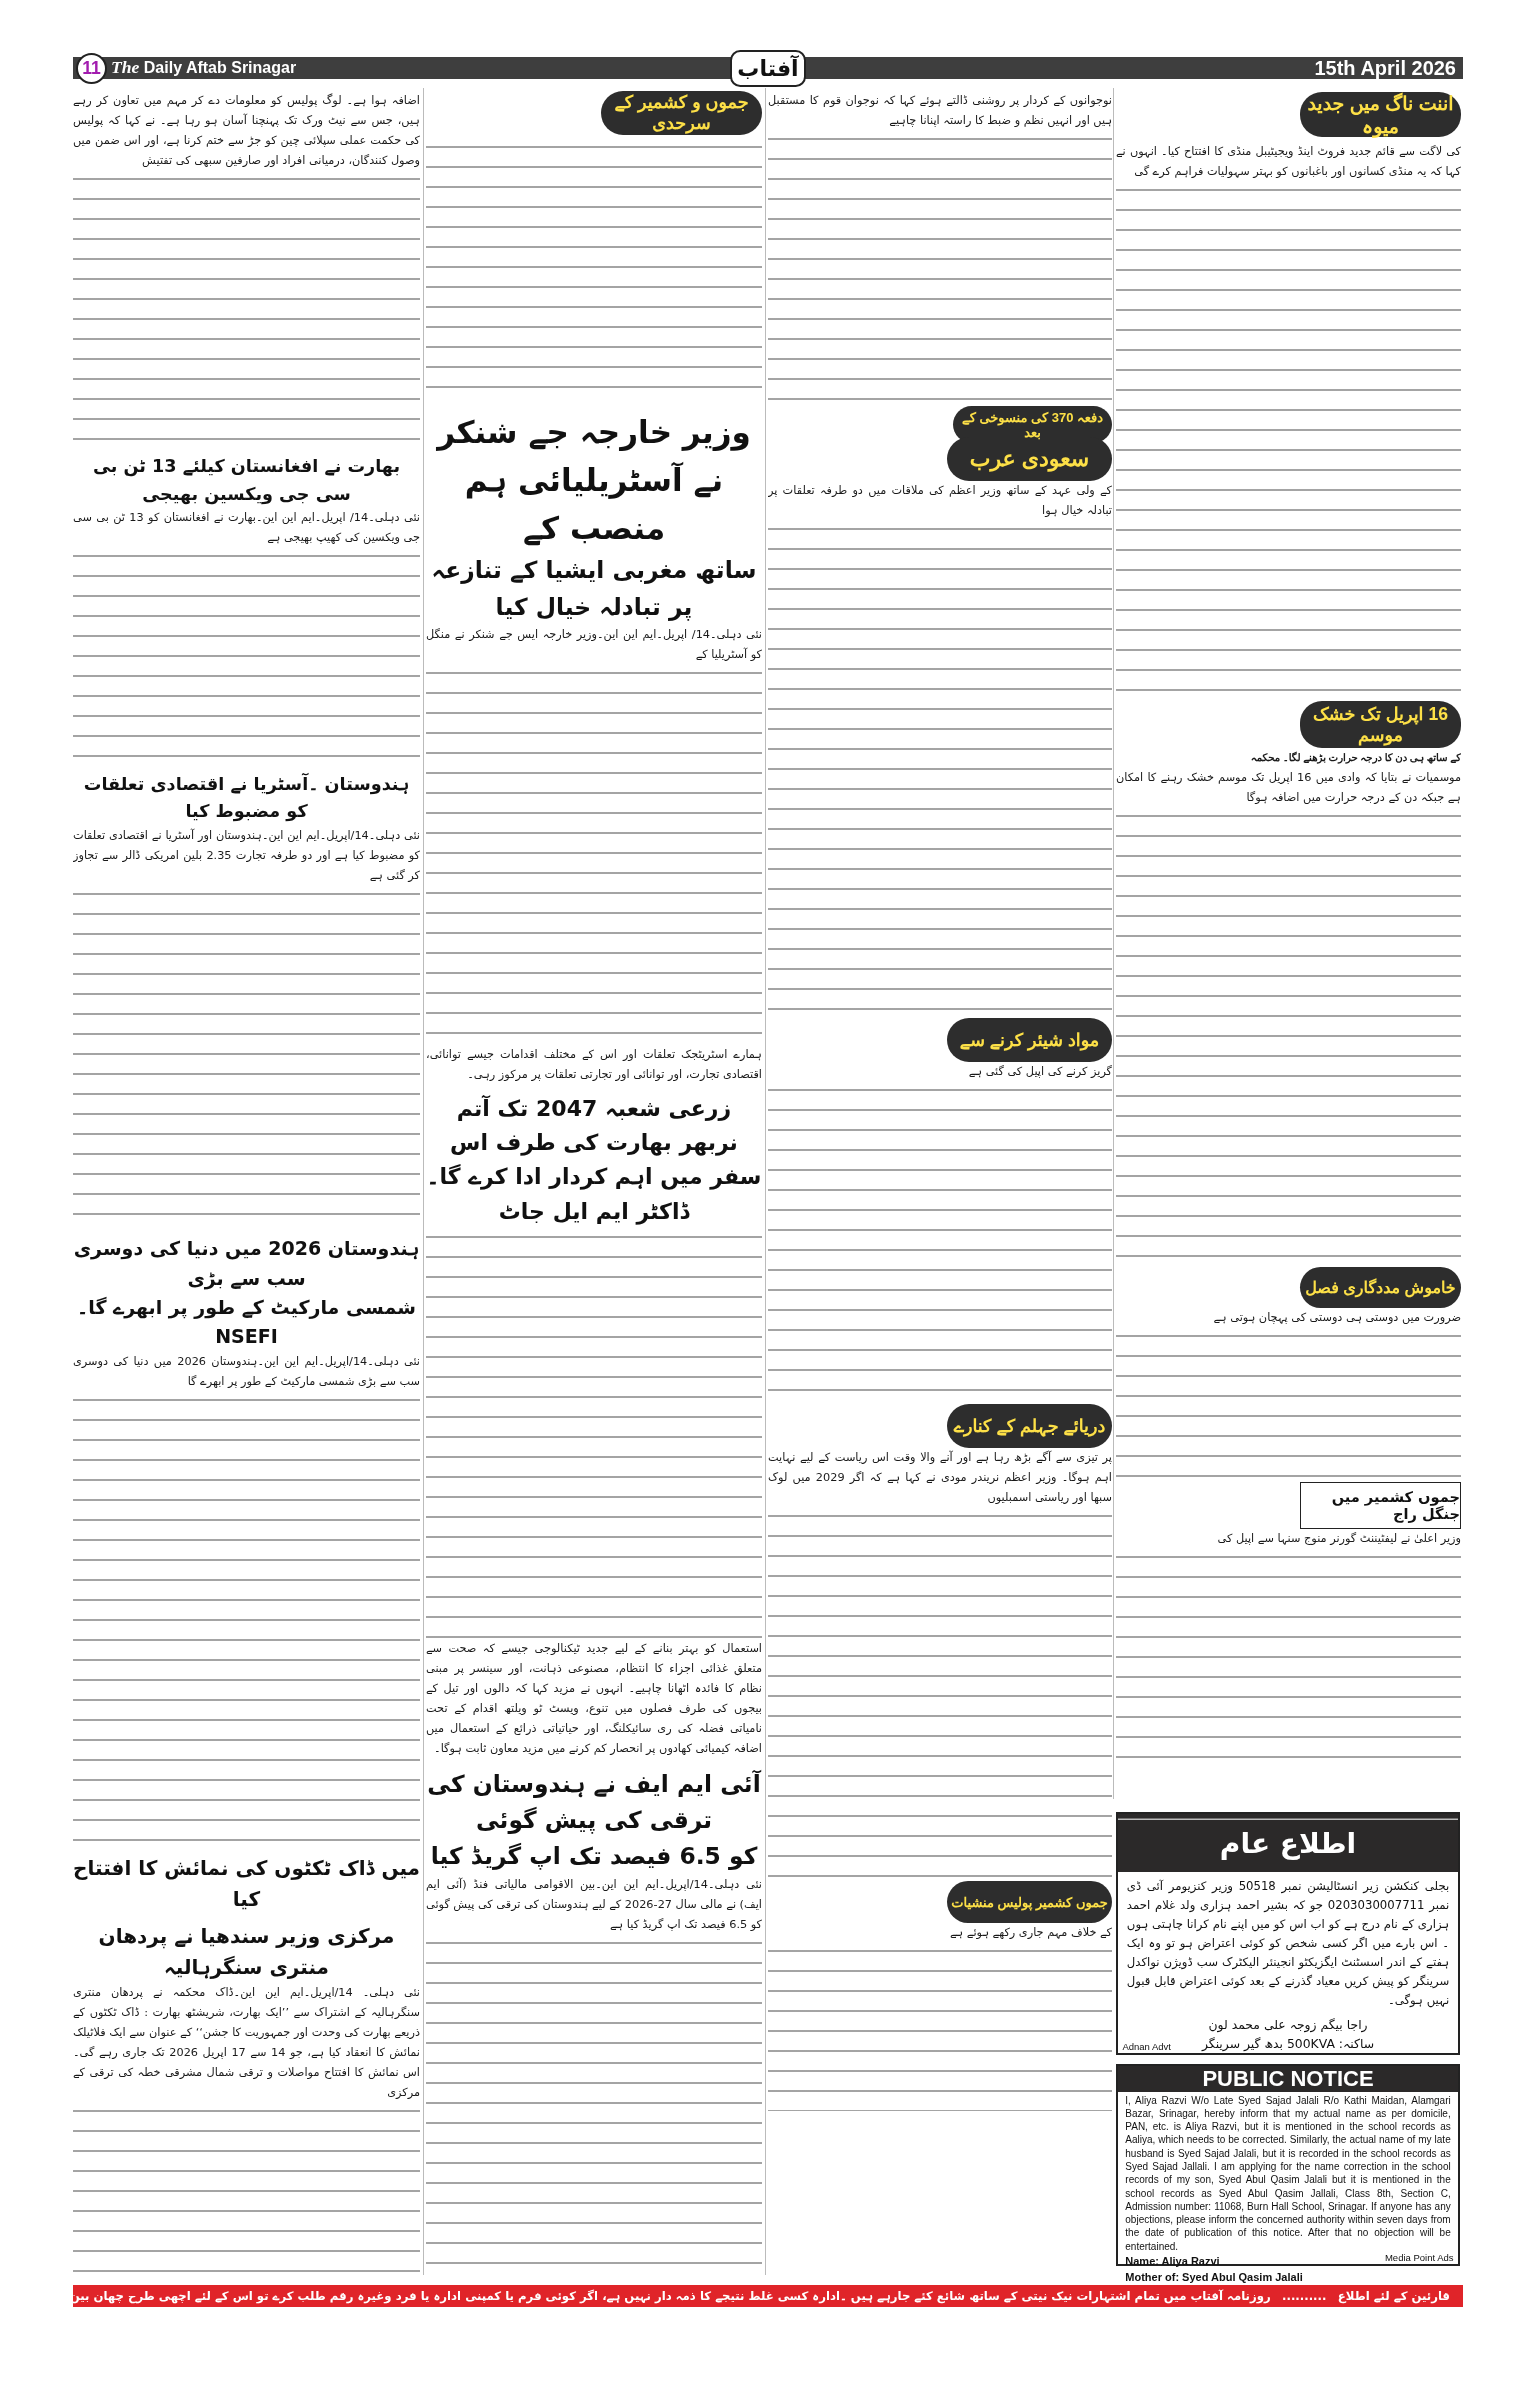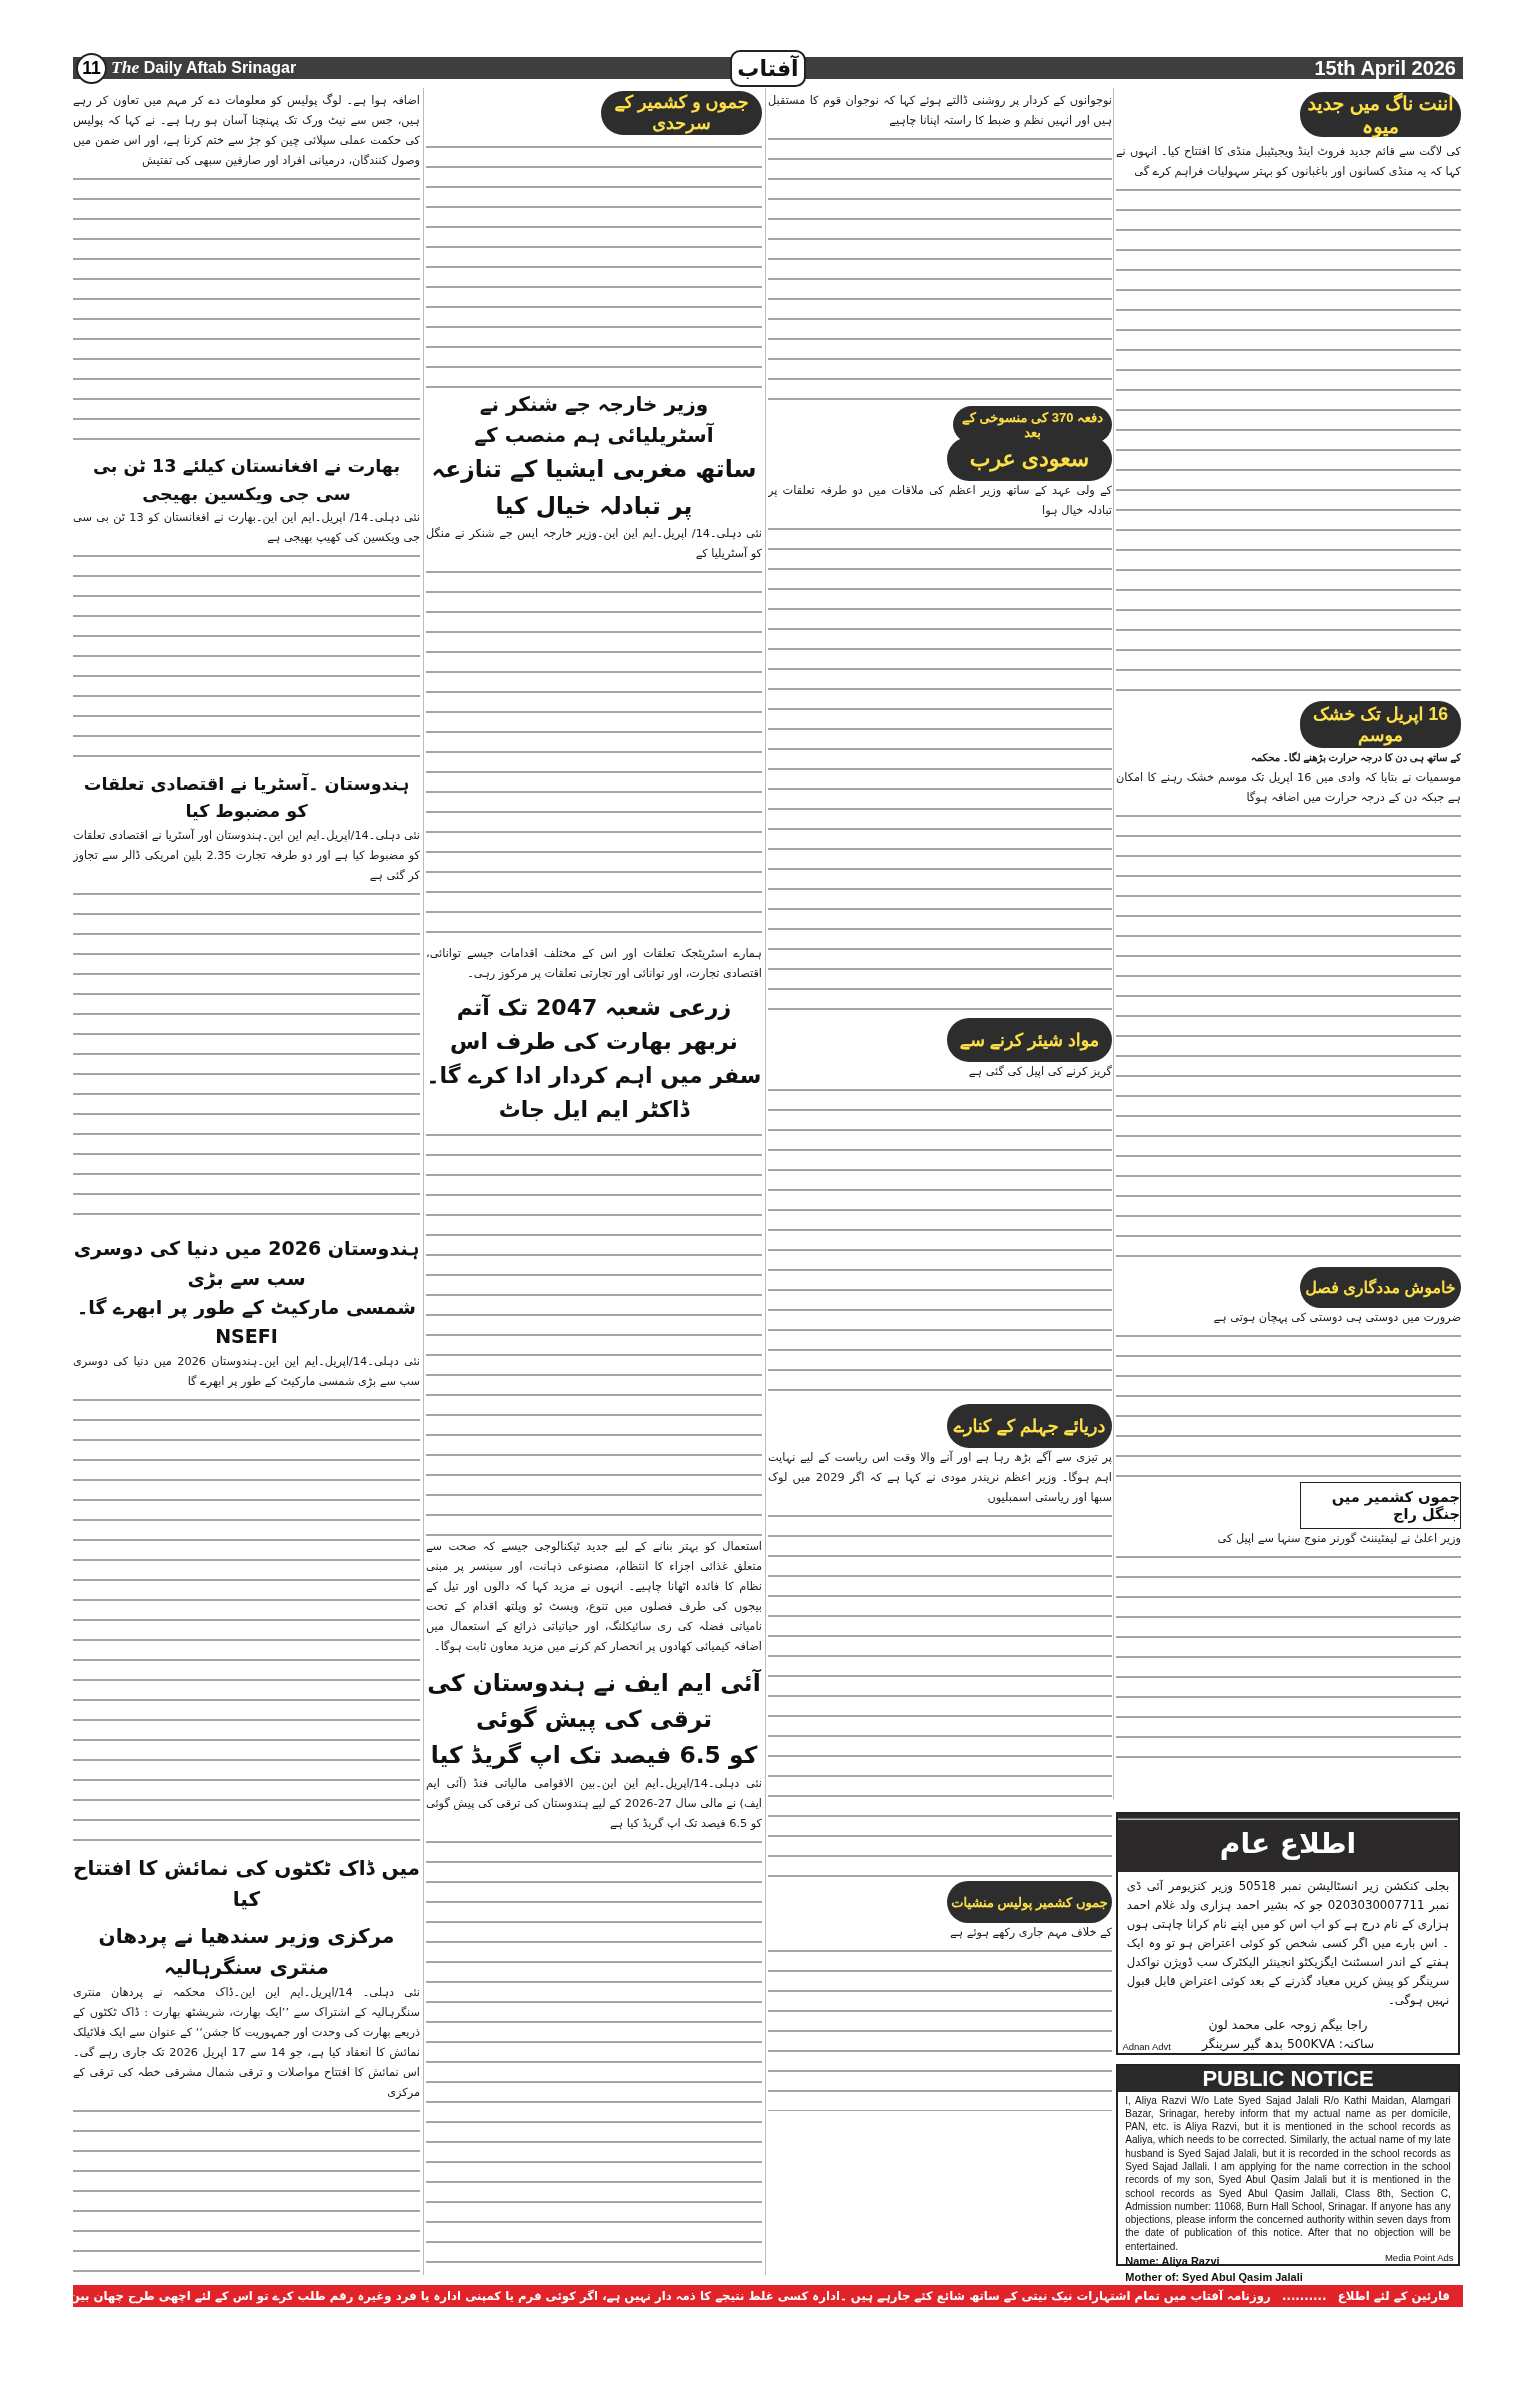--- a/index.html
+++ b/index.html
@@ -3,21 +3,21 @@
 <meta charset="utf-8">
 <style>
   * { box-sizing: border-box; margin: 0; padding: 0; }
   html, body { width: 1536px; height: 2389px; background: #ffffff; overflow: hidden; }
   body { position: relative; font-family: "DejaVu Sans", sans-serif; color: #111; }
 
   
   .masthead { position: absolute; left: 73px; top: 57px; width: 1390px; height: 22px; background: #3e3e3e; }
   .page-num { position: absolute; left: 76px; top: 53px; width: 31px; height: 31px; border-radius: 50%;
     background: #fff; border: 2.2px solid #222; font: bold 17.6px "Liberation Sans", sans-serif;
-    display: flex; align-items: center; justify-content: center; color: #000000; z-index: 2; }
+    display: flex; align-items: center; justify-content: center; color: #a21caf; z-index: 2; }
   .paper-name { position: absolute; left: 111px; top: 57px; height: 22px; line-height: 22px;
     font: bold 16px "Liberation Sans", sans-serif; color: #fff; z-index: 2; }
   .paper-name i { font-family: "Liberation Serif", serif; font-size: 17.6px; }
   .logo { position: absolute; left: 730px; top: 50px; width: 76px; height: 37px; background: #fff;
     border: 2.2px solid #222; border-radius: 10.2px; z-index: 3; display:flex; align-items:center; justify-content:center;
     font: bold 22px "DejaVu Sans", sans-serif; color: #111; direction: rtl; }
   .date { position: absolute; right: 80px; top: 57px; height: 22px; line-height: 22px;
     font: bold 20px "Liberation Sans", sans-serif; color: #fff; z-index: 2; }
 
   
@@ -88,21 +88,21 @@
   <div class="body-text">پر تیزی سے آگے بڑھ رہا ہے اور آنے والا وقت اس ریاست کے لیے نہایت اہم ہوگا۔ وزیر اعظم نریندر مودی نے کہا ہے کہ اگر 2029 میں لوک سبھا اور ریاستی اسمبلیوں</div>
   <div class="filler" style="height:373px;"></div>
   <div class="kicker" style="width:165px;height:42px;font-size:13px;margin-right:0;">جموں کشمیر پولیس منشیات</div>
   <div class="body-text">کے خلاف مہم جاری رکھے ہوئے ہے</div>
   <div class="filler" style="height:168px;"></div>
 </div>
 
 <div class="col" style="left:426px; width:336px; height:2187px;">
   <div class="kicker" style="width:161px;height:44px;font-size:17.6px;margin-left:0;margin-top:2.9px;">جموں و کشمیر کے سرحدی</div>
   <div class="filler" style="height:249px;margin-top:4.4px;"></div>
-  <div class="headline" style="font-size:20px;margin-top:1px;">وزیر خارجہ جے شنکر نے آسٹریلیائی ہم منصب کے</div>
+  <div class="headline" style="font-size:31px;margin-top:20px;">وزیر خارجہ جے شنکر نے آسٹریلیائی ہم منصب کے</div>
   <div class="headline" style="font-size:23.4px;">ساتھ مغربی ایشیا کے تنازعہ پر تبادلہ خیال کیا</div>
   <div class="body-text">نئی دہلی۔14/ اپریل۔ایم این این۔وزیر خارجہ ایس جے شنکر نے منگل کو آسٹریلیا کے</div>
   <div class="filler" style="height:380px;"></div>
   <div class="body-text">ہمارے اسٹریٹجک تعلقات اور اس کے مختلف اقدامات جیسے توانائی، اقتصادی تجارت، اور توانائی اور تجارتی تعلقات پر مرکوز رہی۔</div>
   <div class="headline" style="font-size:22px;margin-top:7.3px;">زرعی شعبہ 2047 تک آتم نربھر بھارت کی طرف اس</div>
   <div class="headline" style="font-size:22px;">سفر میں اہم کردار ادا کرے گا۔ڈاکٹر ایم ایل جاٹ</div>
   <div class="filler" style="height:410px;"></div>
   <div class="body-text">استعمال کو بہتر بنانے کے لیے جدید ٹیکنالوجی جیسے کہ صحت سے متعلق غذائی اجزاء کا انتظام، مصنوعی ذہانت، اور سینسر پر مبنی نظام کا فائدہ اٹھانا چاہیے۔ انہوں نے مزید کہا کہ دالوں اور تیل کے بیجوں کی طرف فصلوں میں تنوع، ویسٹ ٹو ویلتھ اقدام کے تحت نامیاتی فضلہ کی ری سائیکلنگ، اور حیاتیاتی ذرائع کے استعمال میں اضافہ کیمیائی کھادوں پر انحصار کم کرنے میں مزید معاون ثابت ہوگا۔</div>
   <div class="headline" style="font-size:23.4px;margin-top:7.3px;">آئی ایم ایف نے ہندوستان کی ترقی کی پیش گوئی</div>
   <div class="headline" style="font-size:23.4px;">کو 6.5 فیصد تک اپ گریڈ کیا</div>

